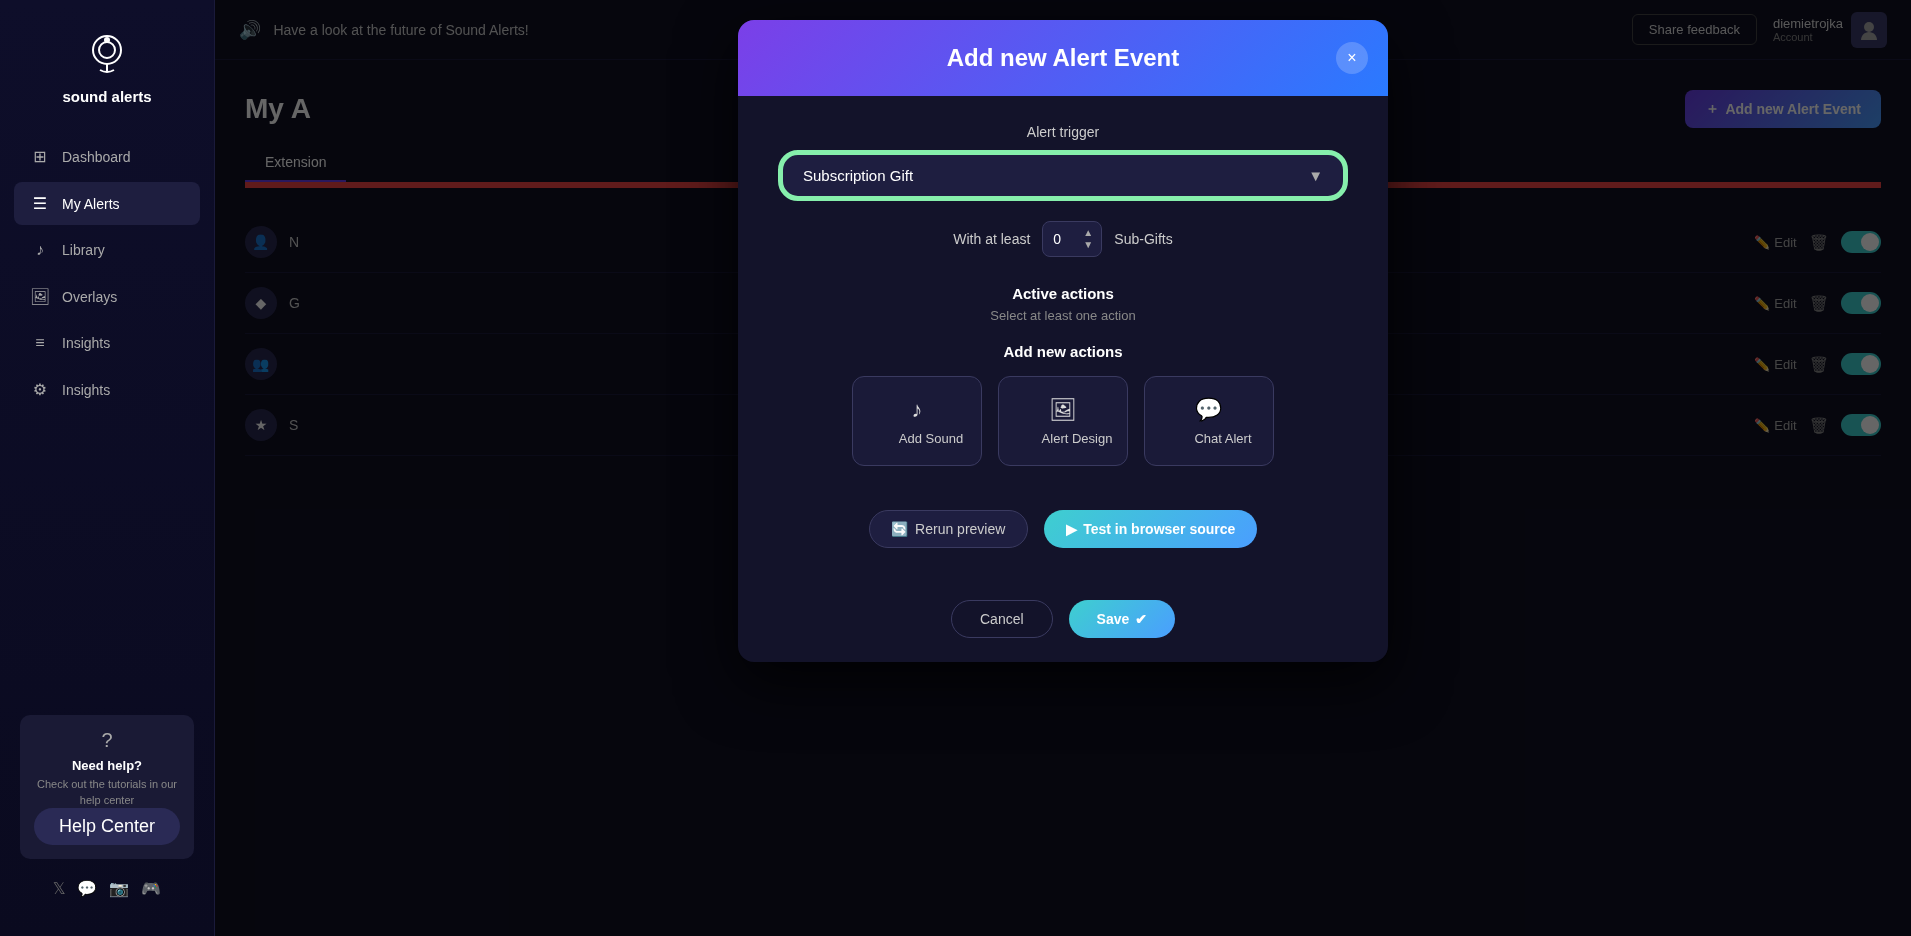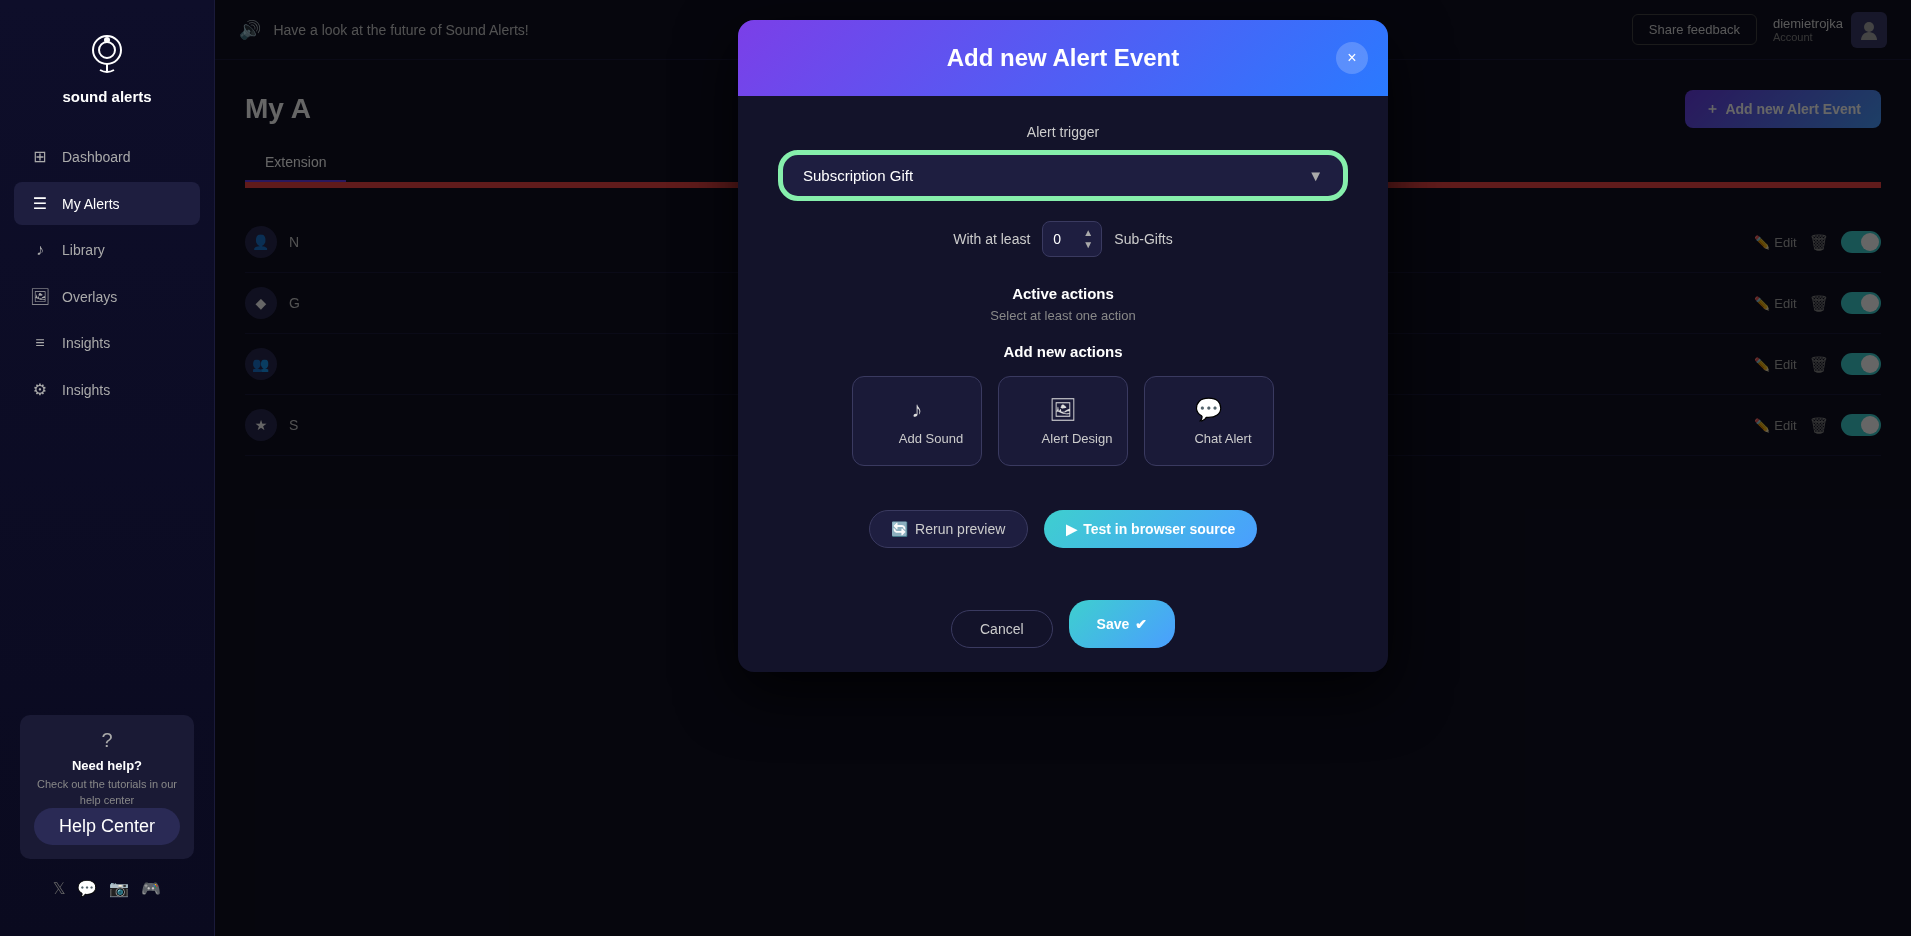--- a/index.html
+++ b/index.html
@@ -471,21 +471,20 @@
       padding: 16px 0 24px;
     }
     .cancel-btn {
       background: transparent;
       border: 1px solid #3a3a60;
       color: #ccc;
       border-radius: 20px;
       padding: 10px 28px;
       font-size: 14px;
       cursor: pointer;
-      margin-top: 10px;
     }
     .save-btn {
       background: linear-gradient(135deg, #3ecfcf, #4a9eff);
       border: none;
       color: #fff;
       border-radius: 20px;
       padding: 10px 28px;
       font-size: 14px;
       cursor: pointer;
       font-weight: 600;

